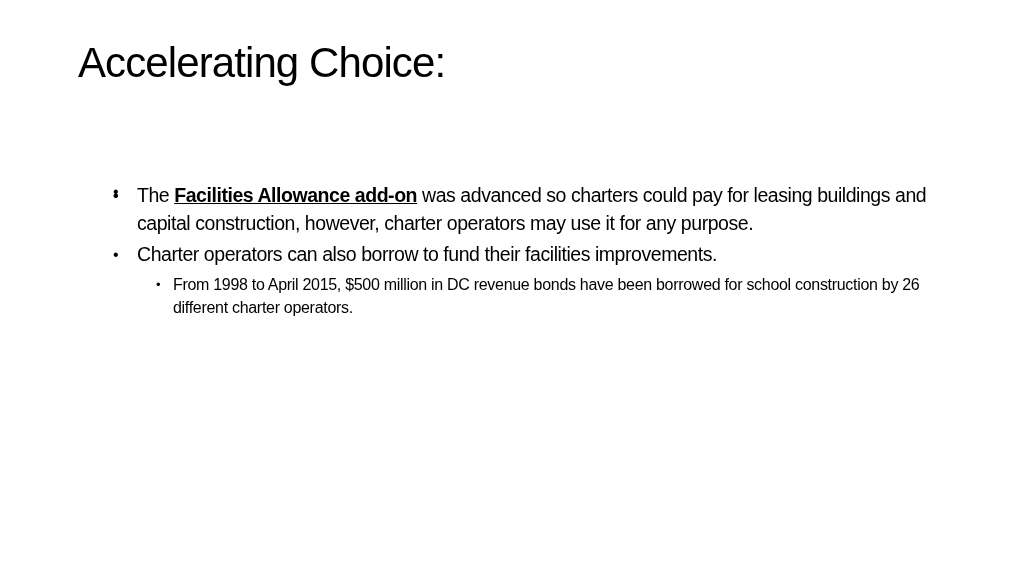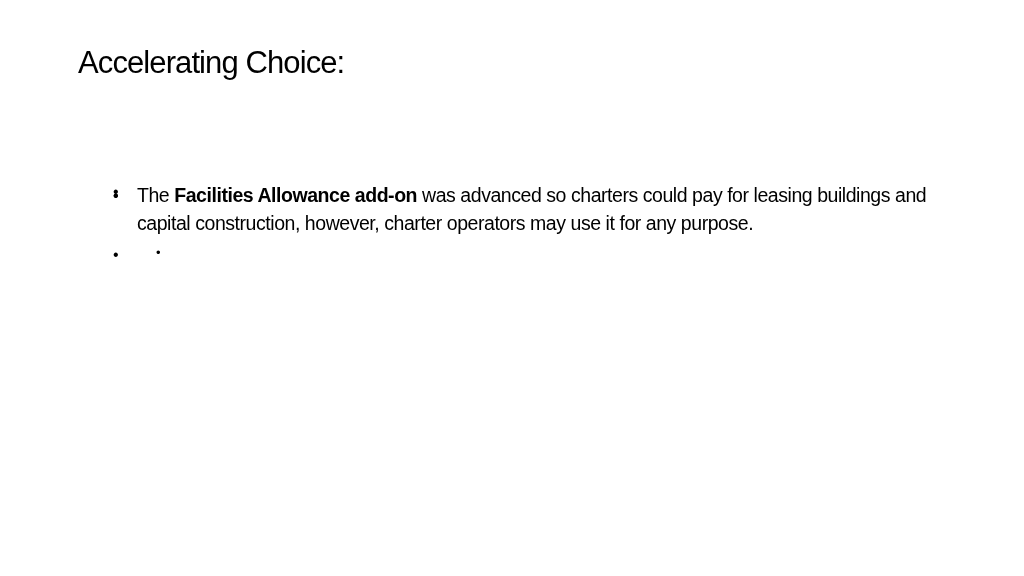--- a/index.html
+++ b/index.html
@@ -2,35 +2,35 @@
 <html><head>
   <meta charset="utf-8">
   <style>
     html, body { margin: 0; padding: 0; }
     body {
       width: 1024px; height: 576px; background: #ffffff; overflow: hidden;
       font-family: "Liberation Sans", sans-serif; color: #000000; position: relative;
     }
     .title {
       position: absolute; left: 78px; top: 44px; width: 900px;
-      font-size: 31px; line-height: 38px; letter-spacing: -0.9px; font-weight: normal; margin: 0;
+      font-size: 42px; line-height: 38px; letter-spacing: -0.9px; font-weight: normal; margin: 0;
     }
     .title span { display: block; }
     .content { position: absolute; left: 113px; top: 178px; width: 830px; }
     .l1 {
       position: relative; padding-left: 24px; font-size: 19.5px; line-height: 27.5px;
       letter-spacing: -0.45px; margin-bottom: 4px;
     }
     .l1 .bullet { position: absolute; left: 0; top: 0; font-size: 16px; }
     .l2 {
       position: relative; padding-left: 60px; font-size: 16px; line-height: 23px;
       letter-spacing: -0.3px; margin-top: 2px;
     }
     .l2 .bullet { position: absolute; left: 43px; top: 0; font-size: 13px; }
-    b { font-weight: bold; }
+    b { font-weight: bold; text-decoration: underline; }
   </style>
 </head>
 <body>
 
 <h1 class="title">
   <span>Accelerating Choice:</span>
 </h1>
 
 <div class="content">
   <div class="l1">
@@ -38,17 +38,19 @@
   </div>
   <div class="l1">
     <span class="bullet">•</span>
   </div>
   <div class="l1">
     <span class="bullet">•</span>
     <span>The </span><b>Facilities Allowance add-on</b><span> was advanced so charters could pay for leasing buildings and capital construction, however, charter operators may use it for any purpose.</span>
   </div>
   <div class="l1">
     <span class="bullet">•</span>
+    <span>Charter operators can also borrow to fund their facilities improvements.</span>
   </div>
   <div class="l2">
     <span class="bullet">•</span>
+    <span>From 1998 to April 2015, $500 million in DC revenue bonds have been borrowed for school construction by 26 different charter operators.</span>
   </div>
 </div>
 
 </body></html>

